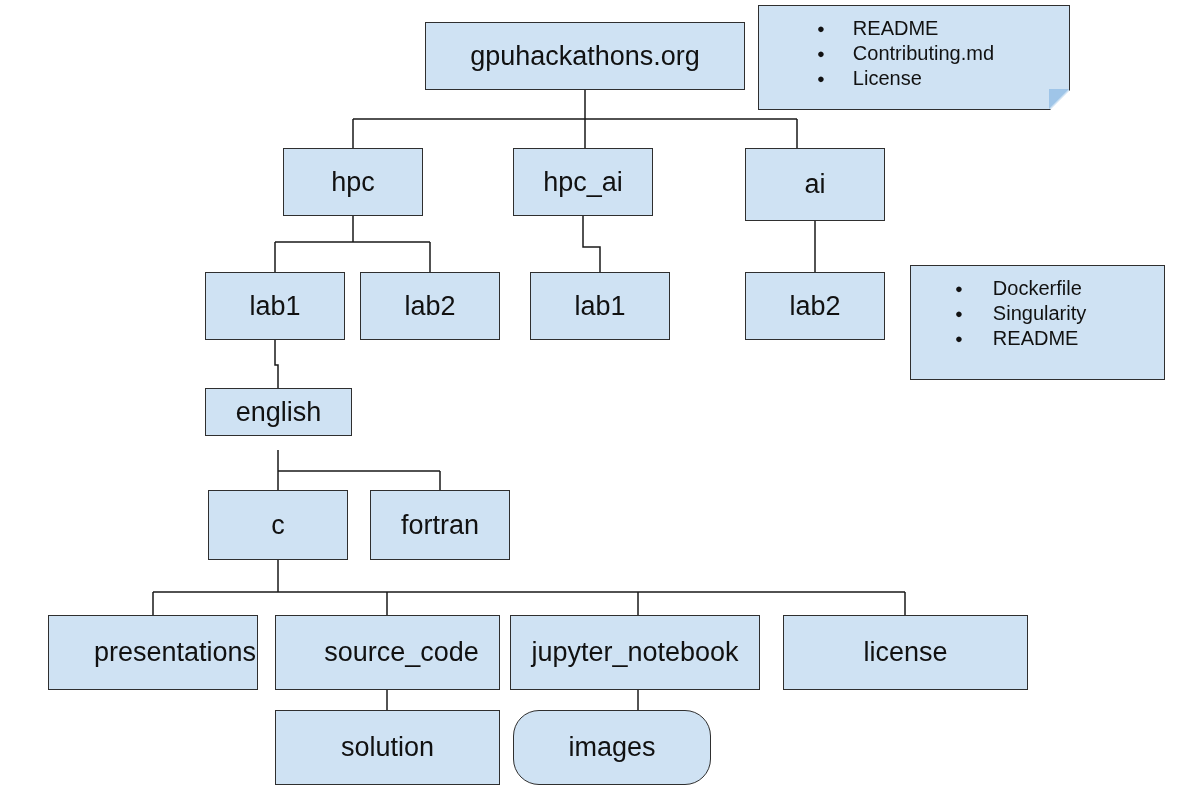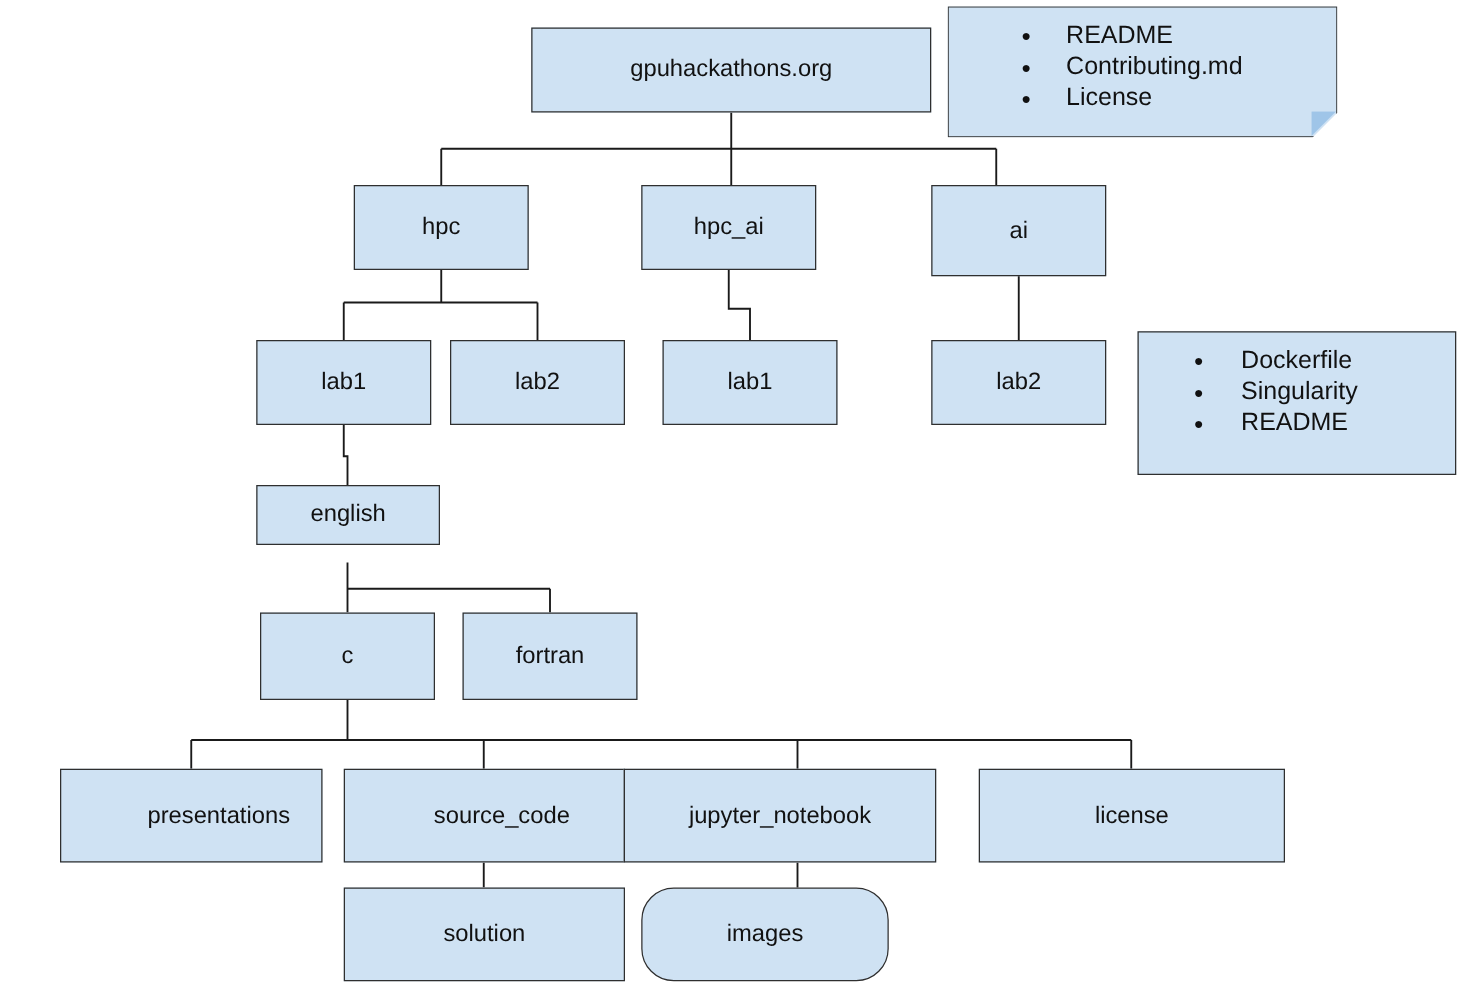--- a/index.html
+++ b/index.html
@@ -14,21 +14,21 @@
   }
   .connectors { position: absolute; left: 0; top: 0; width: 1177px; height: 797px; }
   .connectors path { stroke: #1a1a1a; stroke-width: 1.5; fill: none; }
   .node {
     position: absolute;
     background: #cfe2f3;
     border: 1px solid #2f2f2f;
     display: flex;
     align-items: center;
     justify-content: center;
-    font-size: 19px;
+    font-size: 27px;
     color: #111;
     white-space: nowrap;
   }
   .note {
     position: absolute;
     background: #cfe2f3;
     border: 1px solid #2f2f2f;
     font-size: 20px;
     color: #111;
     padding-top: 10px;
@@ -137,21 +137,21 @@
   <div class="node" style="left:370px; top:490px; width:140px; height:70px;justify-content:center;">
     <span>fortran</span>
   </div>
 
   <div class="node" style="left:48px; top:615px; width:210px; height:75px;padding-left:44px;">
     <span>presentations</span>
   </div>
   <div class="node" style="left:275px; top:615px; width:225px; height:75px;padding-left:28px;">
     <span>source_code</span>
   </div>
-  <div class="node" style="left:499px; top:615px; width:250px; height:75px;justify-content:center;">
+  <div class="node" style="left:510px; top:615px; width:250px; height:75px;justify-content:center;">
     <span>jupyter_notebook</span>
   </div>
   <div class="node" style="left:783px; top:615px; width:245px; height:75px;">
     <span>license</span>
   </div>
 
   <div class="node" style="left:275px; top:710px; width:225px; height:75px;">
     <span>solution</span>
   </div>
   <div class="node" style="left:513px; top:710px; width:198px; height:75px;border-radius:26px;">

